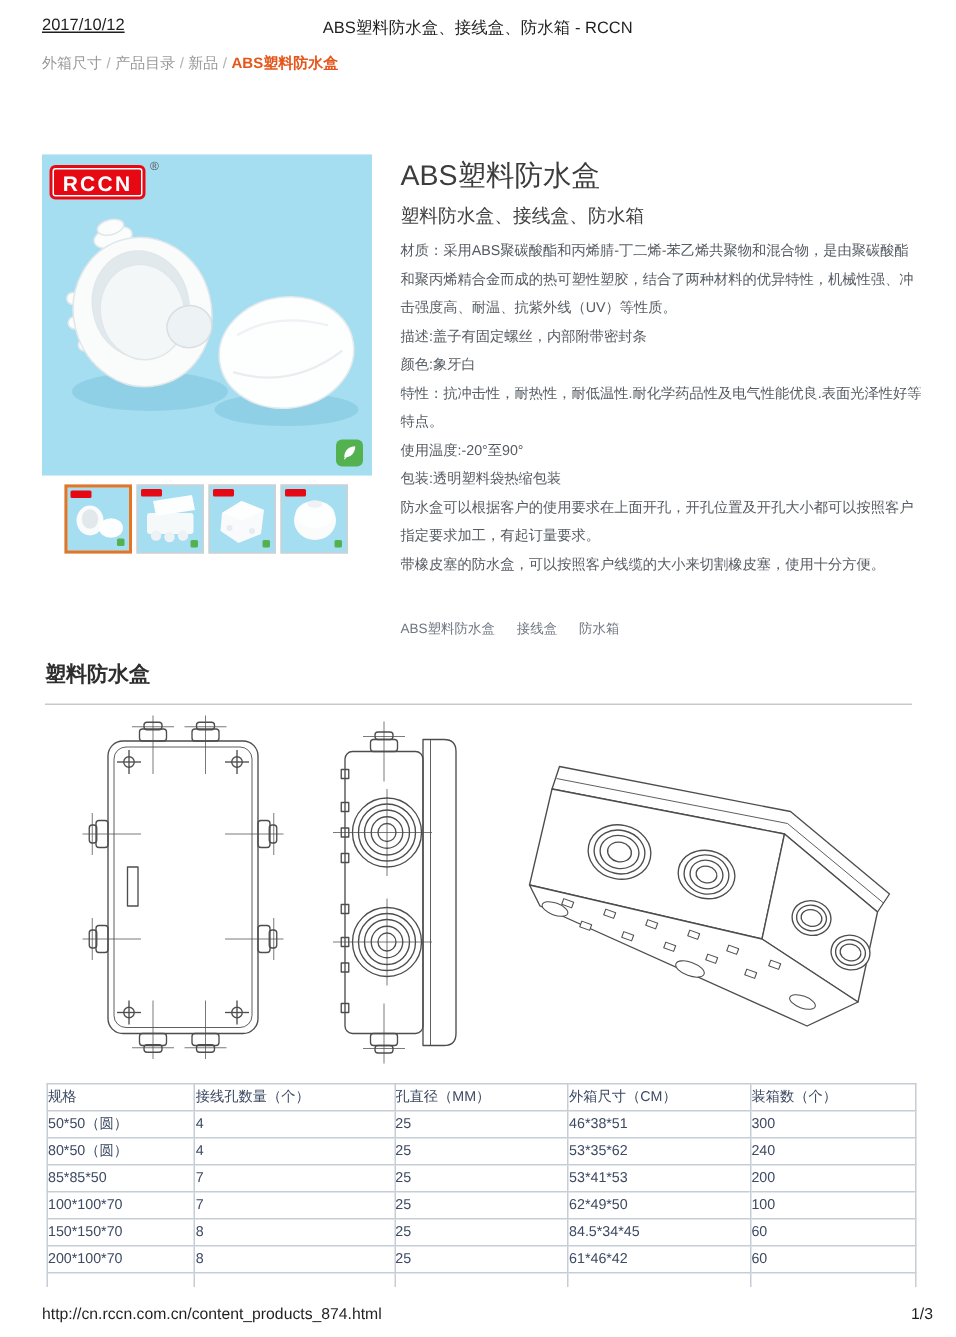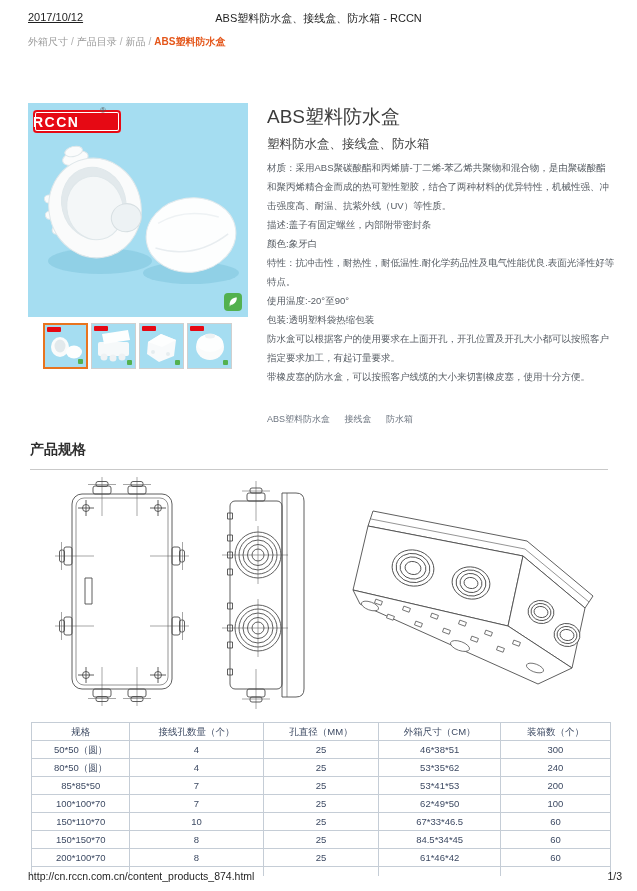--- a/index.html
+++ b/index.html
@@ -13,22 +13,22 @@
   .print-page{position:absolute;right:15px;top:870px;font-size:10.5px;color:#1f1f1f;}
 
   
   .breadcrumb{position:absolute;left:28px;top:35px;font-size:10px;color:#9a9a9a;}
   .breadcrumb .crumb{color:#9a9a9a;cursor:pointer;}
   .breadcrumb .sep{margin:0 3px;color:#b0b0b0;}
   .breadcrumb .current{color:#e4561a;font-weight:bold;}
 
   
   .photo{position:absolute;left:28px;top:103px;width:220px;height:214px;background:#a5ddf1;overflow:hidden;}
-  .brand-logo{position:absolute;left:5px;top:7px;width:88px;height:23px;background:#e60914;border-radius:4px;
-    box-shadow:inset 0 0 0 2px #e60914, inset 0 0 0 3px #ffffff;display:flex;align-items:center;justify-content:flex-start;}
+  .brand-logo{position:absolute;left:5px;top:7px;width:64px;height:23px;background:#e60914;border-radius:4px;
+    box-shadow:inset 0 0 0 2px #e60914, inset 0 0 0 3px #ffffff;display:flex;align-items:center;justify-content:center;}
   .brand-logo span{color:#fff;font-weight:bold;font-size:14px;letter-spacing:1.5px;}
   .brand-reg{position:absolute;left:72px;top:3px;font-size:8px;color:#555;}
   .eco-badge{position:absolute;right:6px;bottom:6px;width:18px;height:18px;background:#53b14f;border-radius:4px;
     display:flex;align-items:center;justify-content:center;}
 
   
   .thumbs{position:absolute;left:43px;top:323px;display:flex;}
   .thumb{width:43px;height:44px;border:1px solid #cfcfcf;margin-right:3px;background:#a5ddf1;position:relative;overflow:hidden;cursor:pointer;}
   .thumb.selected{border:2px solid #e8741f;width:41px;height:42px;}
   .thumb .mini-logo{position:absolute;left:2px;top:2px;width:14px;height:5px;background:#e60914;border-radius:1px;}
@@ -44,21 +44,21 @@
   
   .section-title{position:absolute;left:30px;top:441px;font-size:14px;font-weight:bold;color:#2e2e2e;}
   .section-rule{position:absolute;left:30px;top:469px;width:578px;height:0;border-top:1px solid #c9c9c9;}
 
   .drawings{position:absolute;left:30px;top:476px;}
 
   
   .spec-table-wrap{position:absolute;left:31px;top:722px;width:580px;}
   table.spec{width:100%;border-collapse:collapse;table-layout:fixed;}
   table.spec th,table.spec td{border:1px solid #c5cdd6;font-size:9.5px;font-weight:normal;color:#3d4a63;
-    text-align:center;padding:0;height:17px;line-height:17px;overflow:hidden;white-space:nowrap;}
+    text-align:left;padding:0;height:17px;line-height:17px;overflow:hidden;white-space:nowrap;}
   table.spec tr.cut-row td{height:9px;border-bottom:none;}
 </style>
 </head>
 <body>
 
 <div class="page">
 
   <div class="print-date">2017/10/12</div>
   <div class="print-title">ABS塑料防水盒、接线盒、防水箱 - RCCN</div>
 
@@ -157,21 +157,21 @@
     <div>包装:透明塑料袋热缩包装</div>
     <div>防水盒可以根据客户的使用要求在上面开孔，开孔位置及开孔大小都可以按照客户指定要求加工，有起订量要求。</div>
     <div>带橡皮塞的防水盒，可以按照客户线缆的大小来切割橡皮塞，使用十分方便。</div>
   </div>
   <div class="prod-tags">
     <span>ABS塑料防水盒</span>
     <span>接线盒</span>
     <span>防水箱</span>
   </div>
 
-  <div class="section-title">产品规格</div>
+  <div class="section-title">塑料防水盒</div>
   <div class="section-rule"></div>
 
   <div class="drawings">
     <svg width="580" height="242" viewBox="0 0 580 242" stroke="#4d4d4d" stroke-width="0.9" fill="none" stroke-linejoin="round">
 
       <g>
         <rect x="42" y="18" width="100" height="195" rx="10"></rect>
         <rect x="46" y="22" width="92" height="187" rx="8" stroke-width="0.6"></rect>
 
         <g>
@@ -370,27 +370,20 @@
             <td>200</td>
           </tr>
           <tr>
             <td>100*100*70</td>
             <td>7</td>
             <td>25</td>
             <td>62*49*50</td>
             <td>100</td>
           </tr>
           <tr>
-            <td>150*110*70</td>
-            <td>10</td>
-            <td>25</td>
-            <td>67*33*46.5</td>
-            <td>60</td>
-          </tr>
-          <tr>
             <td>150*150*70</td>
             <td>8</td>
             <td>25</td>
             <td>84.5*34*45</td>
             <td>60</td>
           </tr>
           <tr>
             <td>200*100*70</td>
             <td>8</td>
             <td>25</td>

